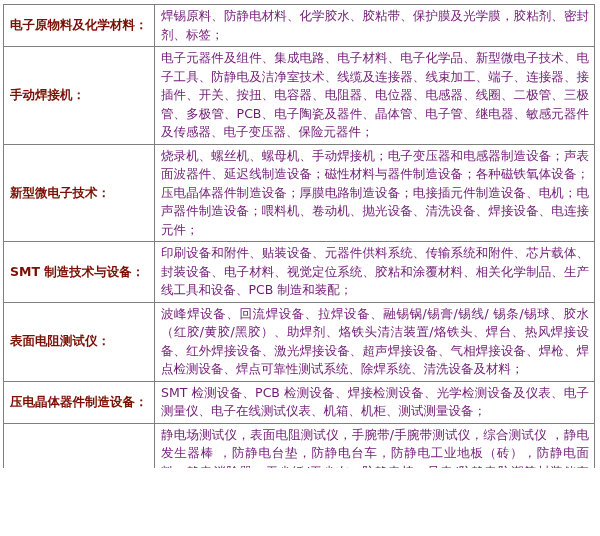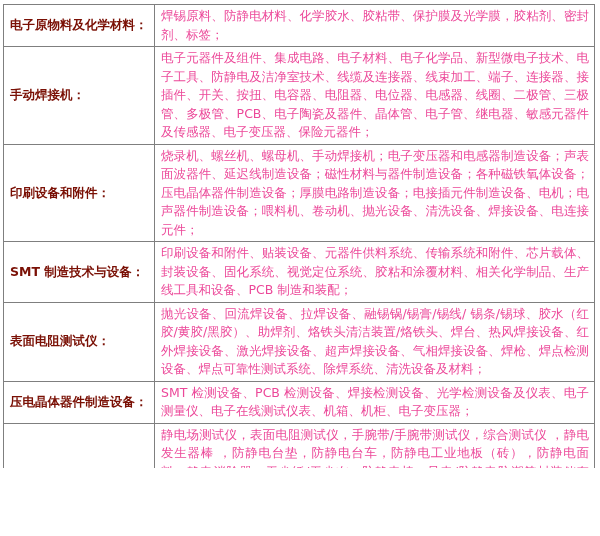--- a/index.html
+++ b/index.html
@@ -29,21 +29,21 @@
     word-break: break-all;
   }
   td.cat {
     width: 140px;
     padding: 2px 4px 2px 6px;
     font-weight: bold;
     color: #7a1005;
   }
   td.items {
     padding: 2px 5px 2px 6px;
-    color: #ec4899;
+    color: #701a75;
     text-align: justify;
     margin-top: 33px;
   }
   .watermark {
     position: absolute;
     right: 8px;
     bottom: 2px;
     font-size: 24px;
     font-weight: bold;
     color: #b9e3bc;
@@ -61,34 +61,34 @@
     <tbody>
       <tr>
         <td class="cat">电子原物料及化学材料：</td>
         <td class="items">焊锡原料、防静电材料、化学胶水、胶粘带、保护膜及光学膜，胶粘剂、密封剂、标签；</td>
       </tr>
       <tr>
         <td class="cat">手动焊接机：</td>
         <td class="items">电子元器件及组件、集成电路、电子材料、电子化学品、新型微电子技术、电子工具、防静电及洁净室技术、线缆及连接器、线束加工、端子、连接器、接插件、开关、按扭、电容器、电阻器、电位器、电感器、线圈、二极管、三极管、多极管、PCB、电子陶瓷及器件、晶体管、电子管、继电器、敏感元器件及传感器、电子变压器、保险元器件；</td>
       </tr>
       <tr>
-        <td class="cat">印刷设备和附件：</td>
+        <td class="cat">新型微电子技术：</td>
         <td class="items">烧录机、螺丝机、螺母机、手动焊接机；电子变压器和电感器制造设备；声表面波器件、延迟线制造设备；磁性材料与器件制造设备；各种磁铁氧体设备；压电晶体器件制造设备；厚膜电路制造设备；电接插元件制造设备、电机；电声器件制造设备；喂料机、卷动机、抛光设备、清洗设备、焊接设备、电连接元件；</td>
       </tr>
       <tr>
         <td class="cat">SMT 制造技术与设备：</td>
-        <td class="items">印刷设备和附件、贴装设备、元器件供料系统、传输系统和附件、芯片载体、封装设备、固化系统、视觉定位系统、胶粘和涂覆材料、相关化学制品、生产线工具和设备、PCB 制造和装配；</td>
+        <td class="items">印刷设备和附件、贴装设备、元器件供料系统、传输系统和附件、芯片载体、封装设备、电子材料、视觉定位系统、胶粘和涂覆材料、相关化学制品、生产线工具和设备、PCB 制造和装配；</td>
       </tr>
       <tr>
         <td class="cat">表面电阻测试仪：</td>
-        <td class="items">抛光设备、回流焊设备、拉焊设备、融锡锅/锡膏/锡线/ 锡条/锡球、胶水（红胶/黄胶/黑胶）、助焊剂、烙铁头清洁装置/烙铁头、焊台、热风焊接设备、红外焊接设备、激光焊接设备、超声焊接设备、气相焊接设备、焊枪、焊点检测设备、焊点可靠性测试系统、除焊系统、清洗设备及材料；</td>
+        <td class="items">波峰焊设备、回流焊设备、拉焊设备、融锡锅/锡膏/锡线/ 锡条/锡球、胶水（红胶/黄胶/黑胶）、助焊剂、烙铁头清洁装置/烙铁头、焊台、热风焊接设备、红外焊接设备、激光焊接设备、超声焊接设备、气相焊接设备、焊枪、焊点检测设备、焊点可靠性测试系统、除焊系统、清洗设备及材料；</td>
       </tr>
       <tr>
         <td class="cat">压电晶体器件制造设备：</td>
-        <td class="items">SMT 检测设备、PCB 检测设备、焊接检测设备、光学检测设备及仪表、电子测量仪、电子在线测试仪表、机箱、机柜、电子变压器；</td>
+        <td class="items">SMT 检测设备、PCB 检测设备、焊接检测设备、光学检测设备及仪表、电子测量仪、电子在线测试仪表、机箱、机柜、测试测量设备；</td>
       </tr>
       <tr>
         <td class="cat">ESD 防静电和净化设备：</td>
         <td class="items">静电场测试仪，表面电阻测试仪，手腕带/手腕带测试仪，综合测试仪 ，静电发生器棒 ，防静电台垫，防静电台车，防静电工业地板（砖），防静电面料，静电消除器，无尘纸/无尘布，防静电椅，导电/防静电防潮等封装储存袋，抗导电/静电塑料，周转架/周转车，离子风枪砂尘/防尘试验设备，步入式试验设备，高低温/恒温试验设备，湿热试验设备，干燥（老化）试验设备，冲击试验设备，离心试验设备，废气处理，空气净化，无尘室，水纯化装置，净化工程 ，电磁屏蔽消除设备；</td>
       </tr>
 
     </tbody>
   </table>
 </div>
 

